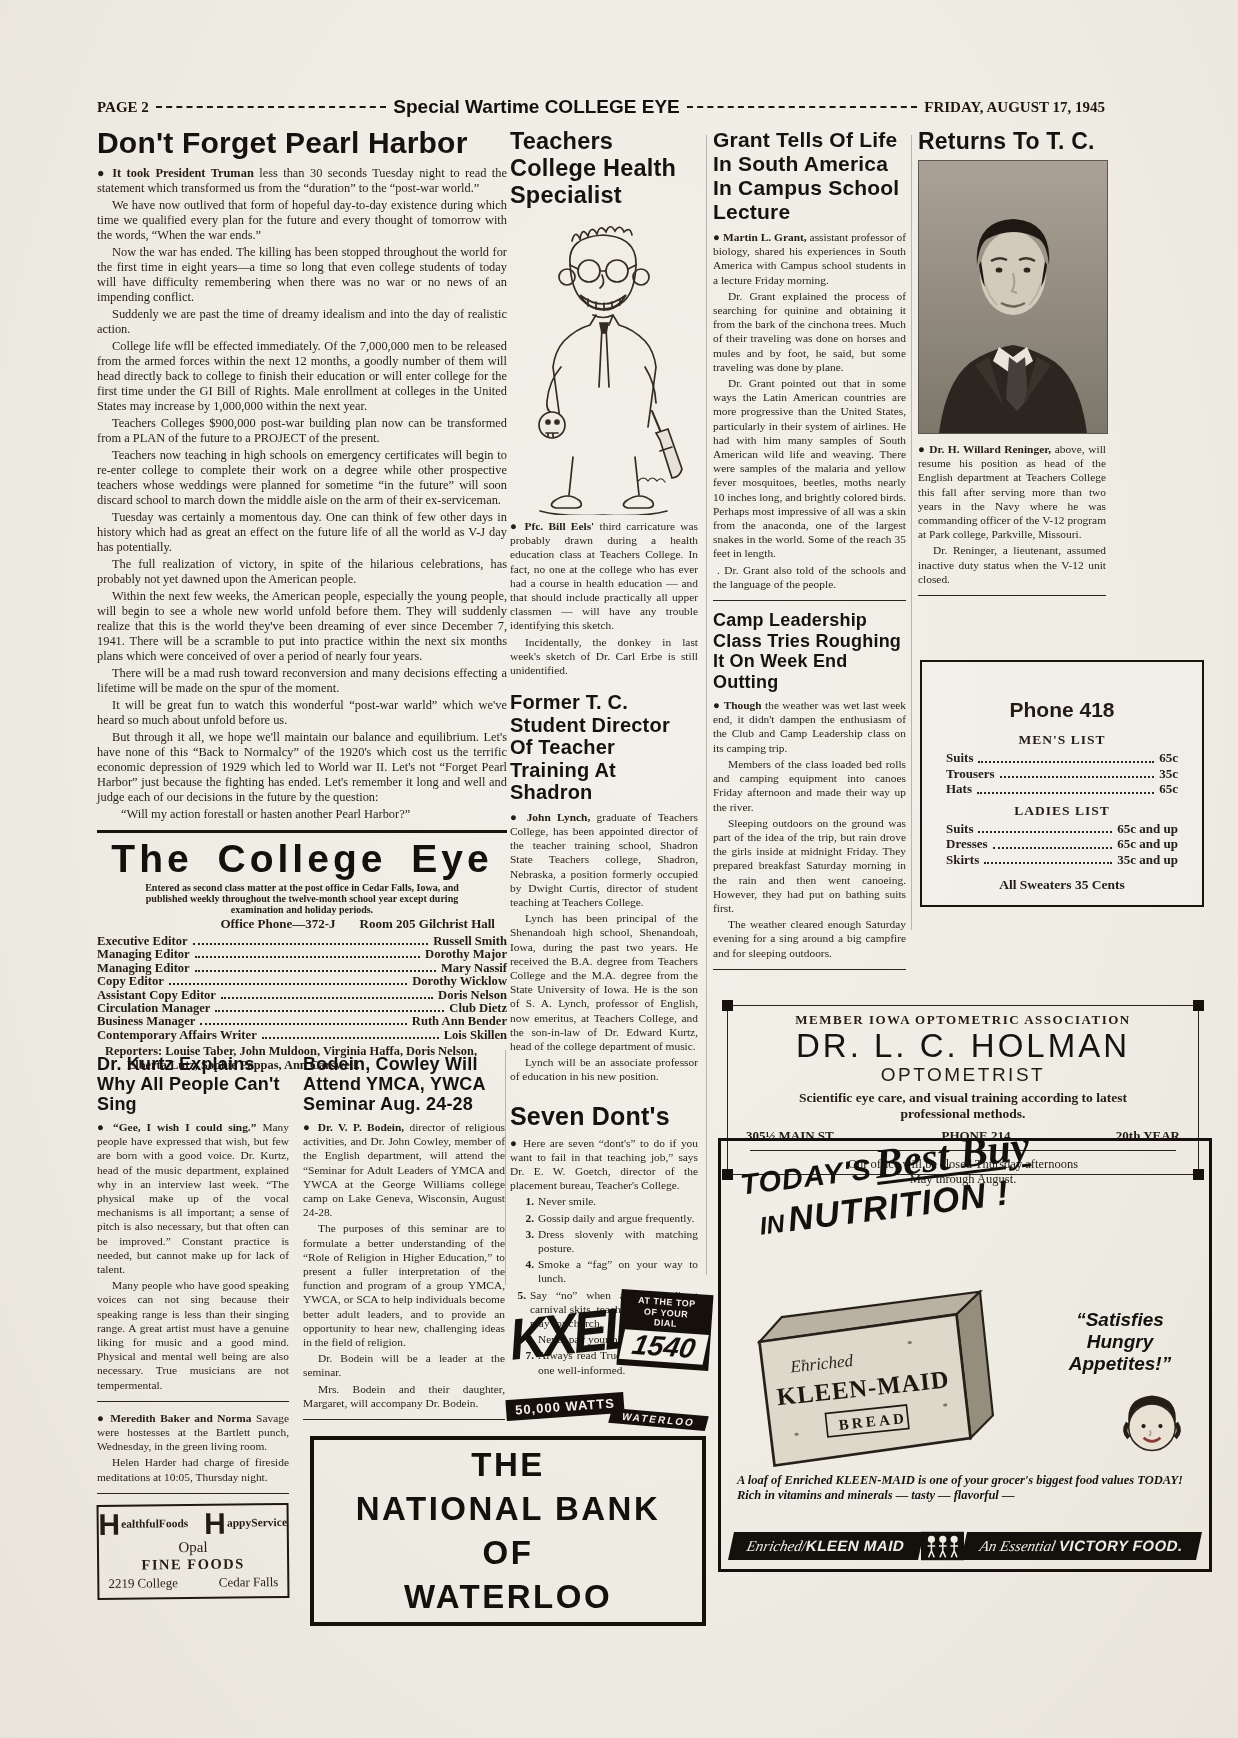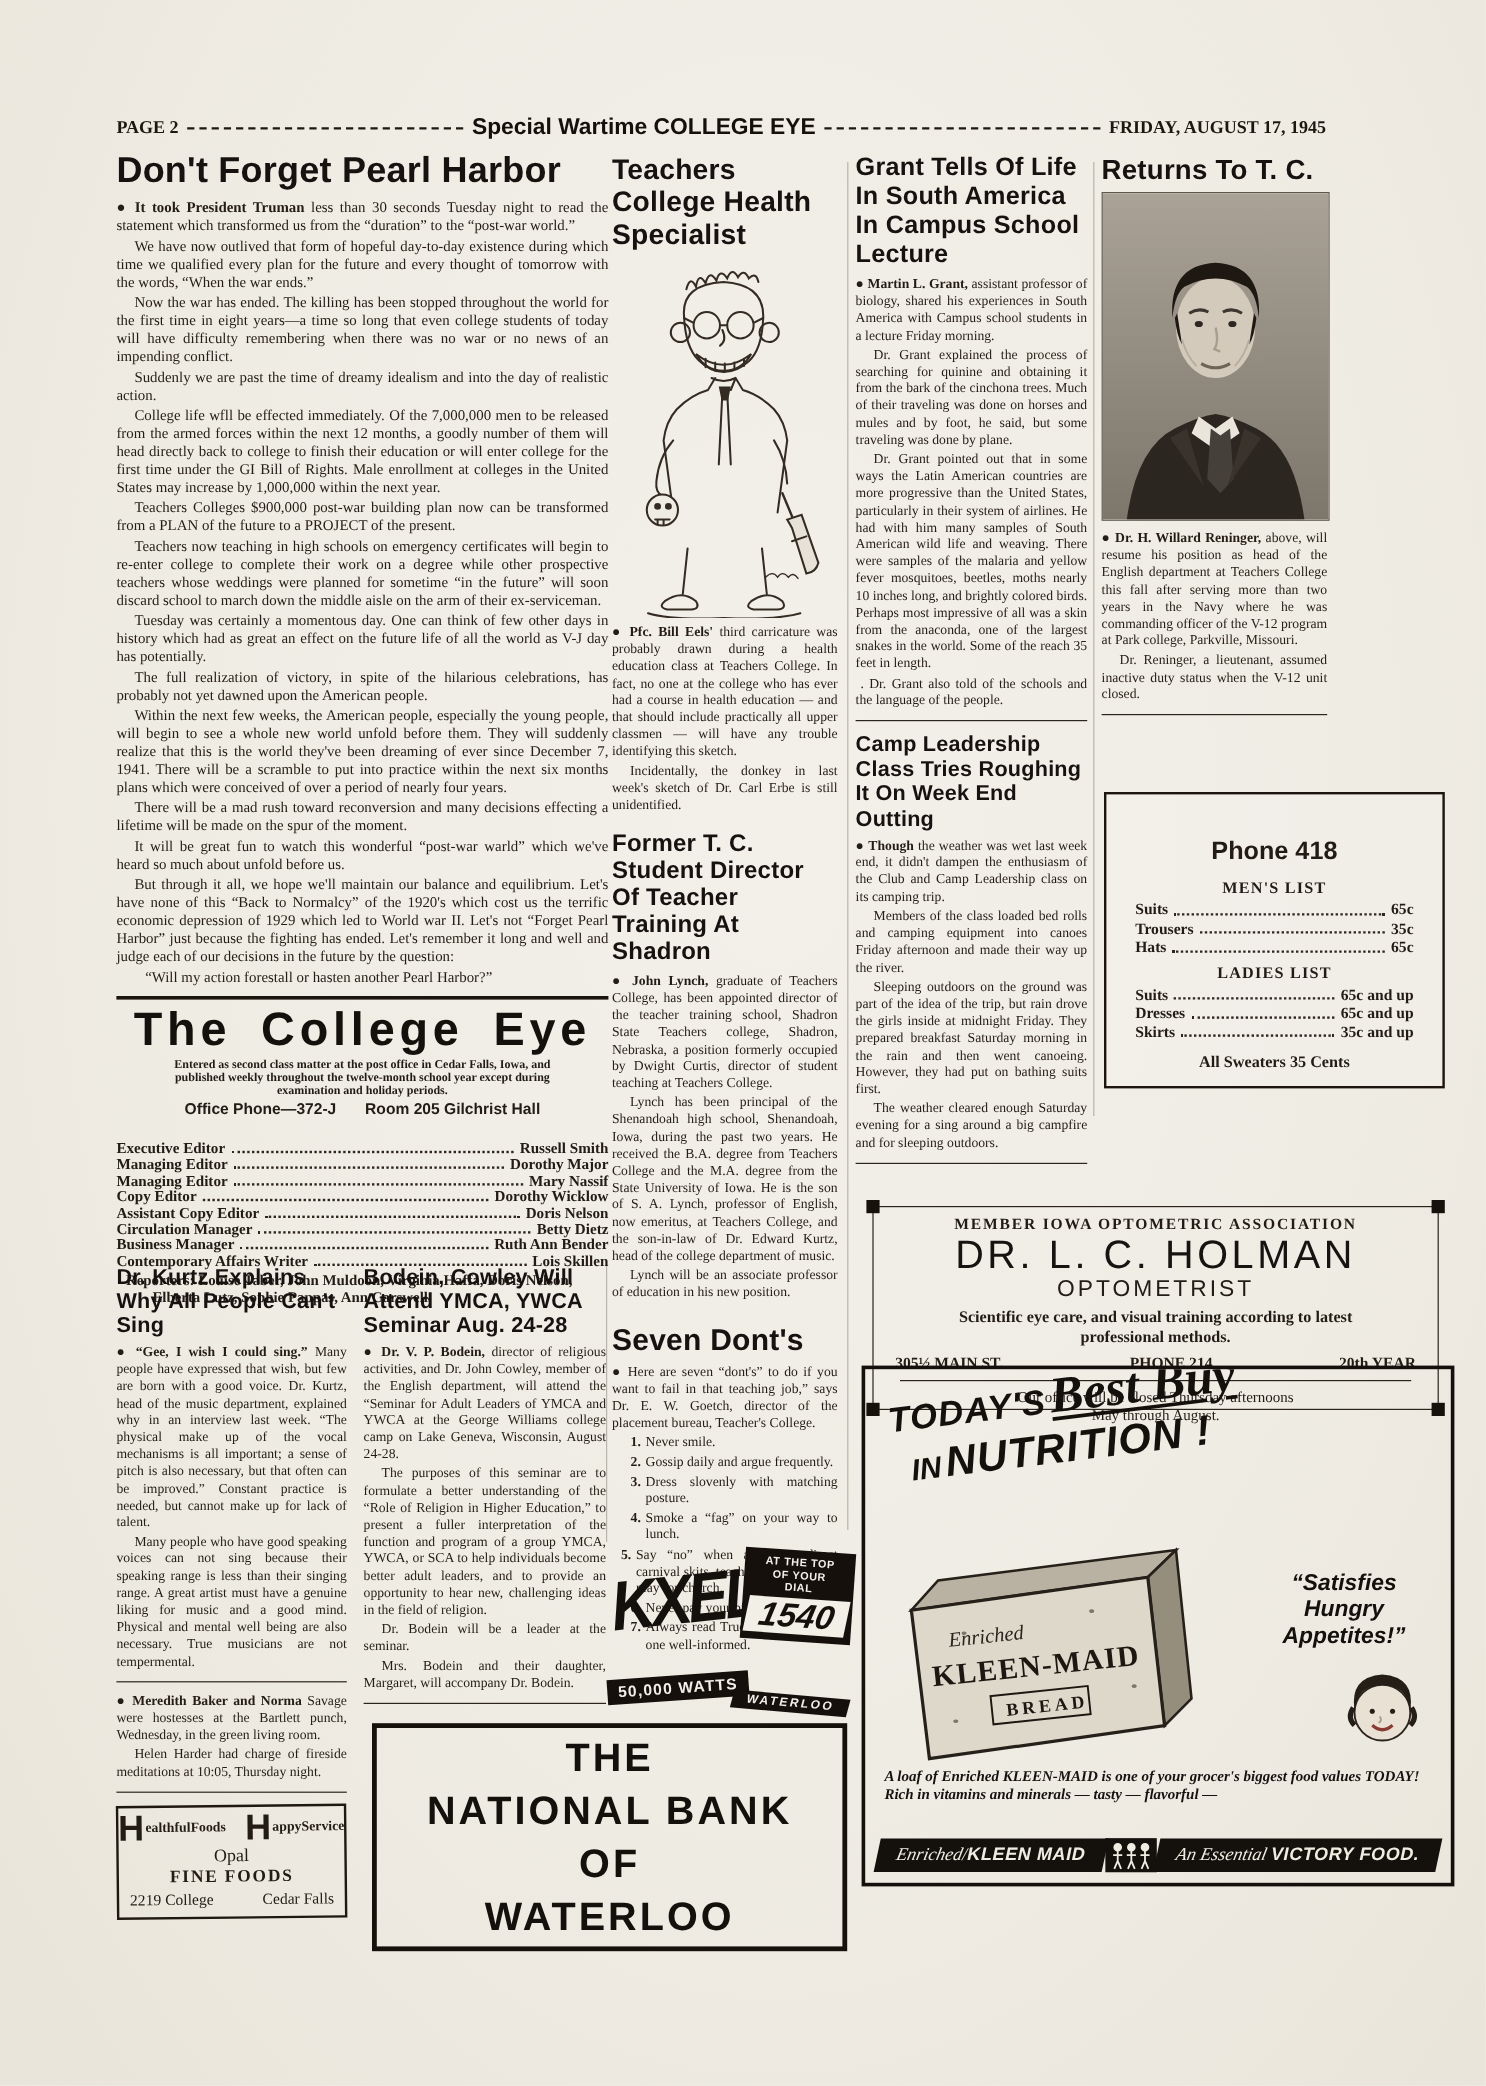--- a/index.html
+++ b/index.html
@@ -18,21 +18,21 @@
   .thickrule{border:none;border-top:3.5px solid #1b150e;margin:8px 0 6px 0;height:0;}
   
   .hdr{display:flex;align-items:center;font-family:"Liberation Serif",serif;}
   .hdr-page,.hdr-date{font-weight:700;font-size:15px;white-space:nowrap;color:#1d1710;}
   .hdr-title{font-family:"Liberation Sans",sans-serif;font-weight:700;font-size:19px;white-space:nowrap;color:#15100b;}
   .hdr-dash{flex:1;border-top:2.5px dashed #1d1811;margin:0 7px;height:0;}
   
   .mh{text-align:center;}
   .mh-title{font-family:"Liberation Sans",sans-serif;font-weight:700;font-size:39px;line-height:40px;letter-spacing:4px;word-spacing:10px;color:#14100b;}
   .mh-entered{font-family:"Liberation Serif",serif;font-weight:700;font-size:10px;line-height:11px;width:330px;margin:3px auto 1px auto;text-align:center;}
-  .mh-office{font-family:Liberation Sans, sans-serif;font-weight:700;font-size:13px;margin-bottom:20px;}
+  .mh-office{font-family:Liberation Serif, serif;font-weight:700;font-size:13px;margin-bottom:3px;text-align:right;}
   .mh-office span{margin:0 12px;}
   .dotrow{display:flex;align-items:baseline;font-family:"Liberation Serif",serif;font-weight:700;font-size:12.6px;line-height:13.4px;text-align:left;}
   .dotrow .dots{flex:1;border-bottom:2px dotted #2e2720;margin:0 5px 3px 5px;min-width:18px;}
   .mh-reporters{font-family:"Liberation Serif",serif;font-weight:700;font-size:12.4px;line-height:13.8px;text-align:left;padding-left:30px;text-indent:-22px;margin:3px 0 0 0;}
   
   .dont{display:flex;margin:0 0 2px 8px;}
   .dont .no{flex:none;width:16px;text-align:right;margin-right:4px;font-weight:700;}
   .dont .txt{flex:1;text-align:justify;}
   
   .opal{border:2px solid #1e1810;padding:5px 9px 6px 9px;margin-top:10px;font-family:"Liberation Serif",serif;transform:rotate(-.6deg);}
@@ -153,21 +153,21 @@
           <span>Dorothy Wicklow</span>
         </div>
       <div class="dotrow">
           <span>Assistant Copy Editor</span>
           <span class="dots"></span>
           <span>Doris Nelson</span>
         </div>
       <div class="dotrow">
           <span>Circulation Manager</span>
           <span class="dots"></span>
-          <span>Betty Dietz</span>
+          <span>Club Dietz</span>
         </div>
       <div class="dotrow">
           <span>Business Manager</span>
           <span class="dots"></span>
           <span>Ruth Ann Bender</span>
         </div>
       <div class="dotrow">
           <span>Contemporary Affairs Writer</span>
           <span class="dots"></span>
           <span>Lois Skillen</span>

